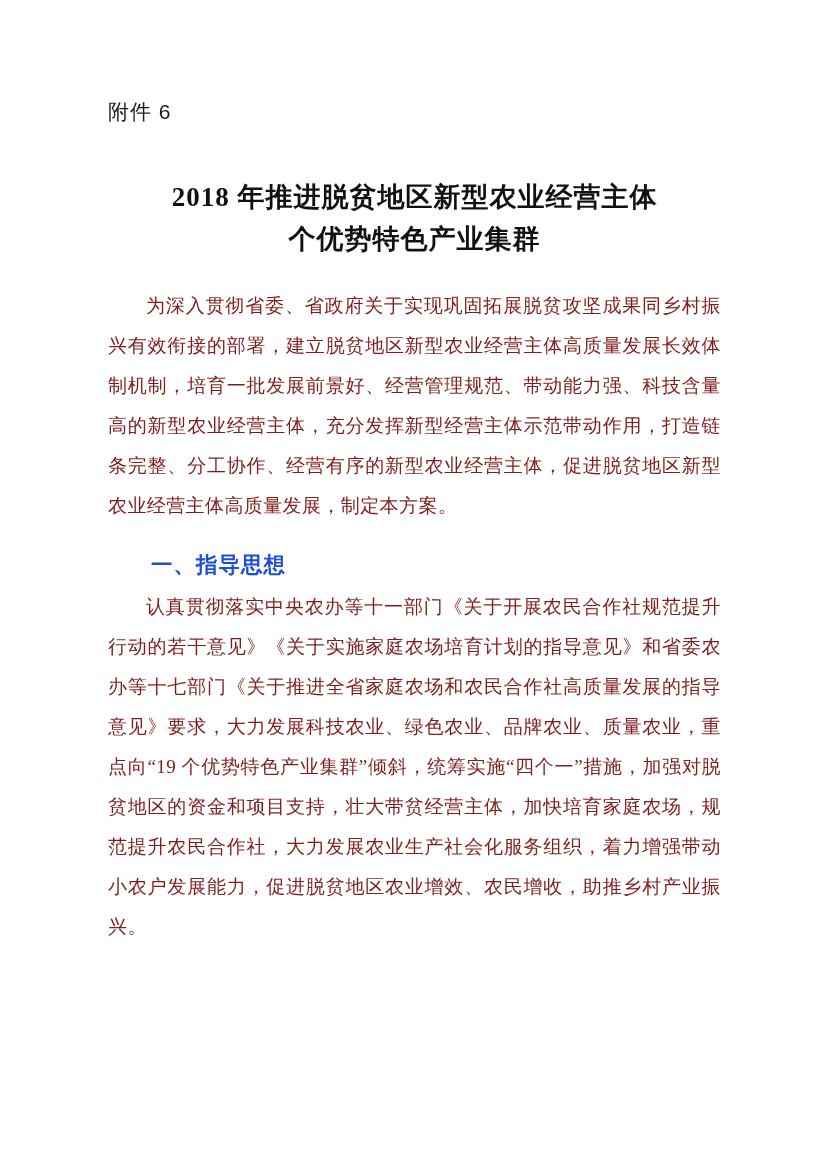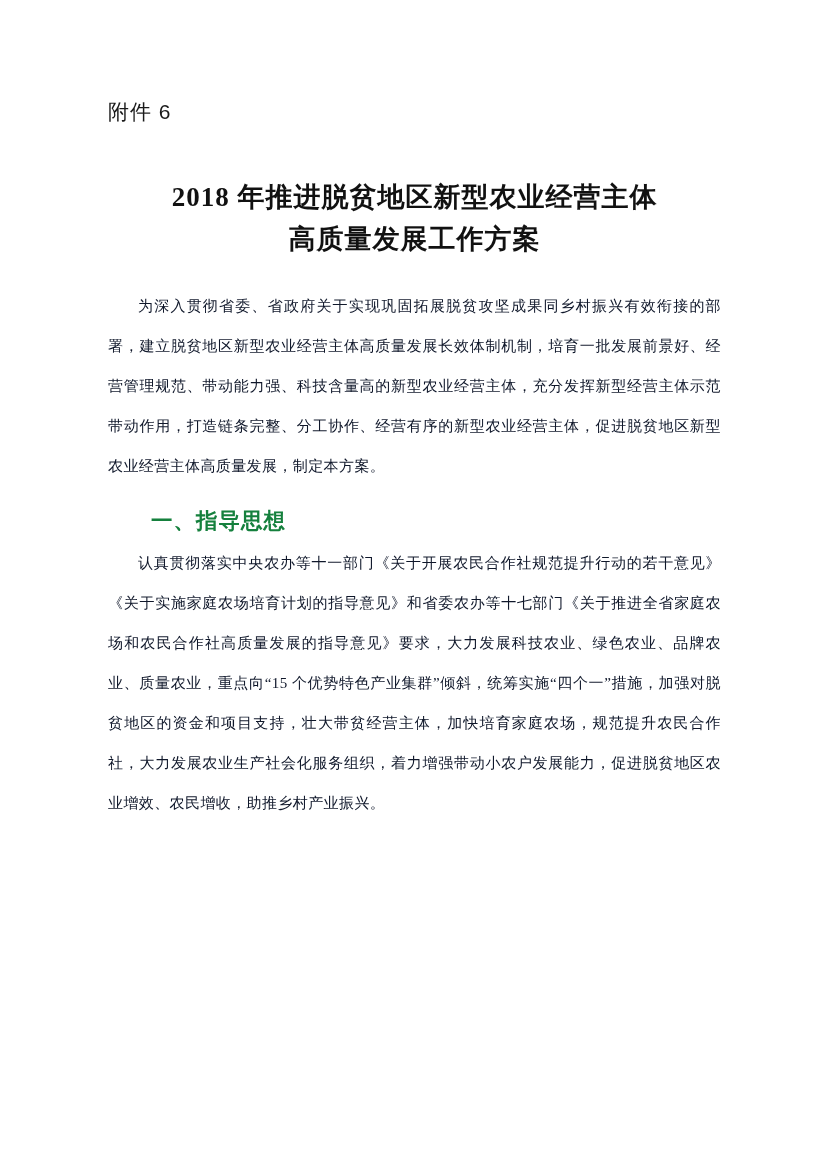--- a/index.html
+++ b/index.html
@@ -43,56 +43,56 @@
     font-size: 27px;
     line-height: 42px;
     letter-spacing: 1px;
     color: #111111;
   }
   .doc-title .line {
     display: block;
   }
   .body-para {
     margin-top: 26px;
-    font-size: 15px;
+    font-size: 19px;
     line-height: 40px;
     text-align: justify;
     text-justify: inter-ideograph;
     text-indent: 2em;
     letter-spacing: 0.4px;
-    color: #0f172a;
+    color: #7f1d1d;
   }
   .section-heading {
     margin-top: 14px;
     font-family: Liberation Sans, sans-serif;
     font-weight: bold;
     font-size: 21.5px;
     line-height: 40px;
     text-indent: 2em;
     letter-spacing: 1px;
-    color: #15803d;
+    color: #1d4ed8;
   }
   .tight {
     margin-top: 2px;
   }
 </style>
 </head>
 <body>
 
 <div class="page">
   <div class="content">
 
     <div class="attachment-label">附件 6</div>
 
     <div class="doc-title">
       <span class="line">2018 年推进脱贫地区新型农业经营主体</span>
-      <span class="line">高质量发展工作方案</span>
+      <span class="line">个优势特色产业集群</span>
     </div>
 
     <p class="body-para">为深入贯彻省委、省政府关于实现巩固拓展脱贫攻坚成果同乡村振兴有效衔接的部署，建立脱贫地区新型农业经营主体高质量发展长效体制机制，培育一批发展前景好、经营管理规范、带动能力强、科技含量高的新型农业经营主体，充分发挥新型经营主体示范带动作用，打造链条完整、分工协作、经营有序的新型农业经营主体，促进脱贫地区新型农业经营主体高质量发展，制定本方案。</p>
 
     <div class="section-heading">一、指导思想</div>
 
-    <p class="body-para tight">认真贯彻落实中央农办等十一部门《关于开展农民合作社规范提升行动的若干意见》《关于实施家庭农场培育计划的指导意见》和省委农办等十七部门《关于推进全省家庭农场和农民合作社高质量发展的指导意见》要求，大力发展科技农业、绿色农业、品牌农业、质量农业，重点向“15 个优势特色产业集群”倾斜，统筹实施“四个一”措施，加强对脱贫地区的资金和项目支持，壮大带贫经营主体，加快培育家庭农场，规范提升农民合作社，大力发展农业生产社会化服务组织，着力增强带动小农户发展能力，促进脱贫地区农业增效、农民增收，助推乡村产业振兴。</p>
+    <p class="body-para tight">认真贯彻落实中央农办等十一部门《关于开展农民合作社规范提升行动的若干意见》《关于实施家庭农场培育计划的指导意见》和省委农办等十七部门《关于推进全省家庭农场和农民合作社高质量发展的指导意见》要求，大力发展科技农业、绿色农业、品牌农业、质量农业，重点向“19 个优势特色产业集群”倾斜，统筹实施“四个一”措施，加强对脱贫地区的资金和项目支持，壮大带贫经营主体，加快培育家庭农场，规范提升农民合作社，大力发展农业生产社会化服务组织，着力增强带动小农户发展能力，促进脱贫地区农业增效、农民增收，助推乡村产业振兴。</p>
 
 
   </div>
 </div>
 
 </body></html>

